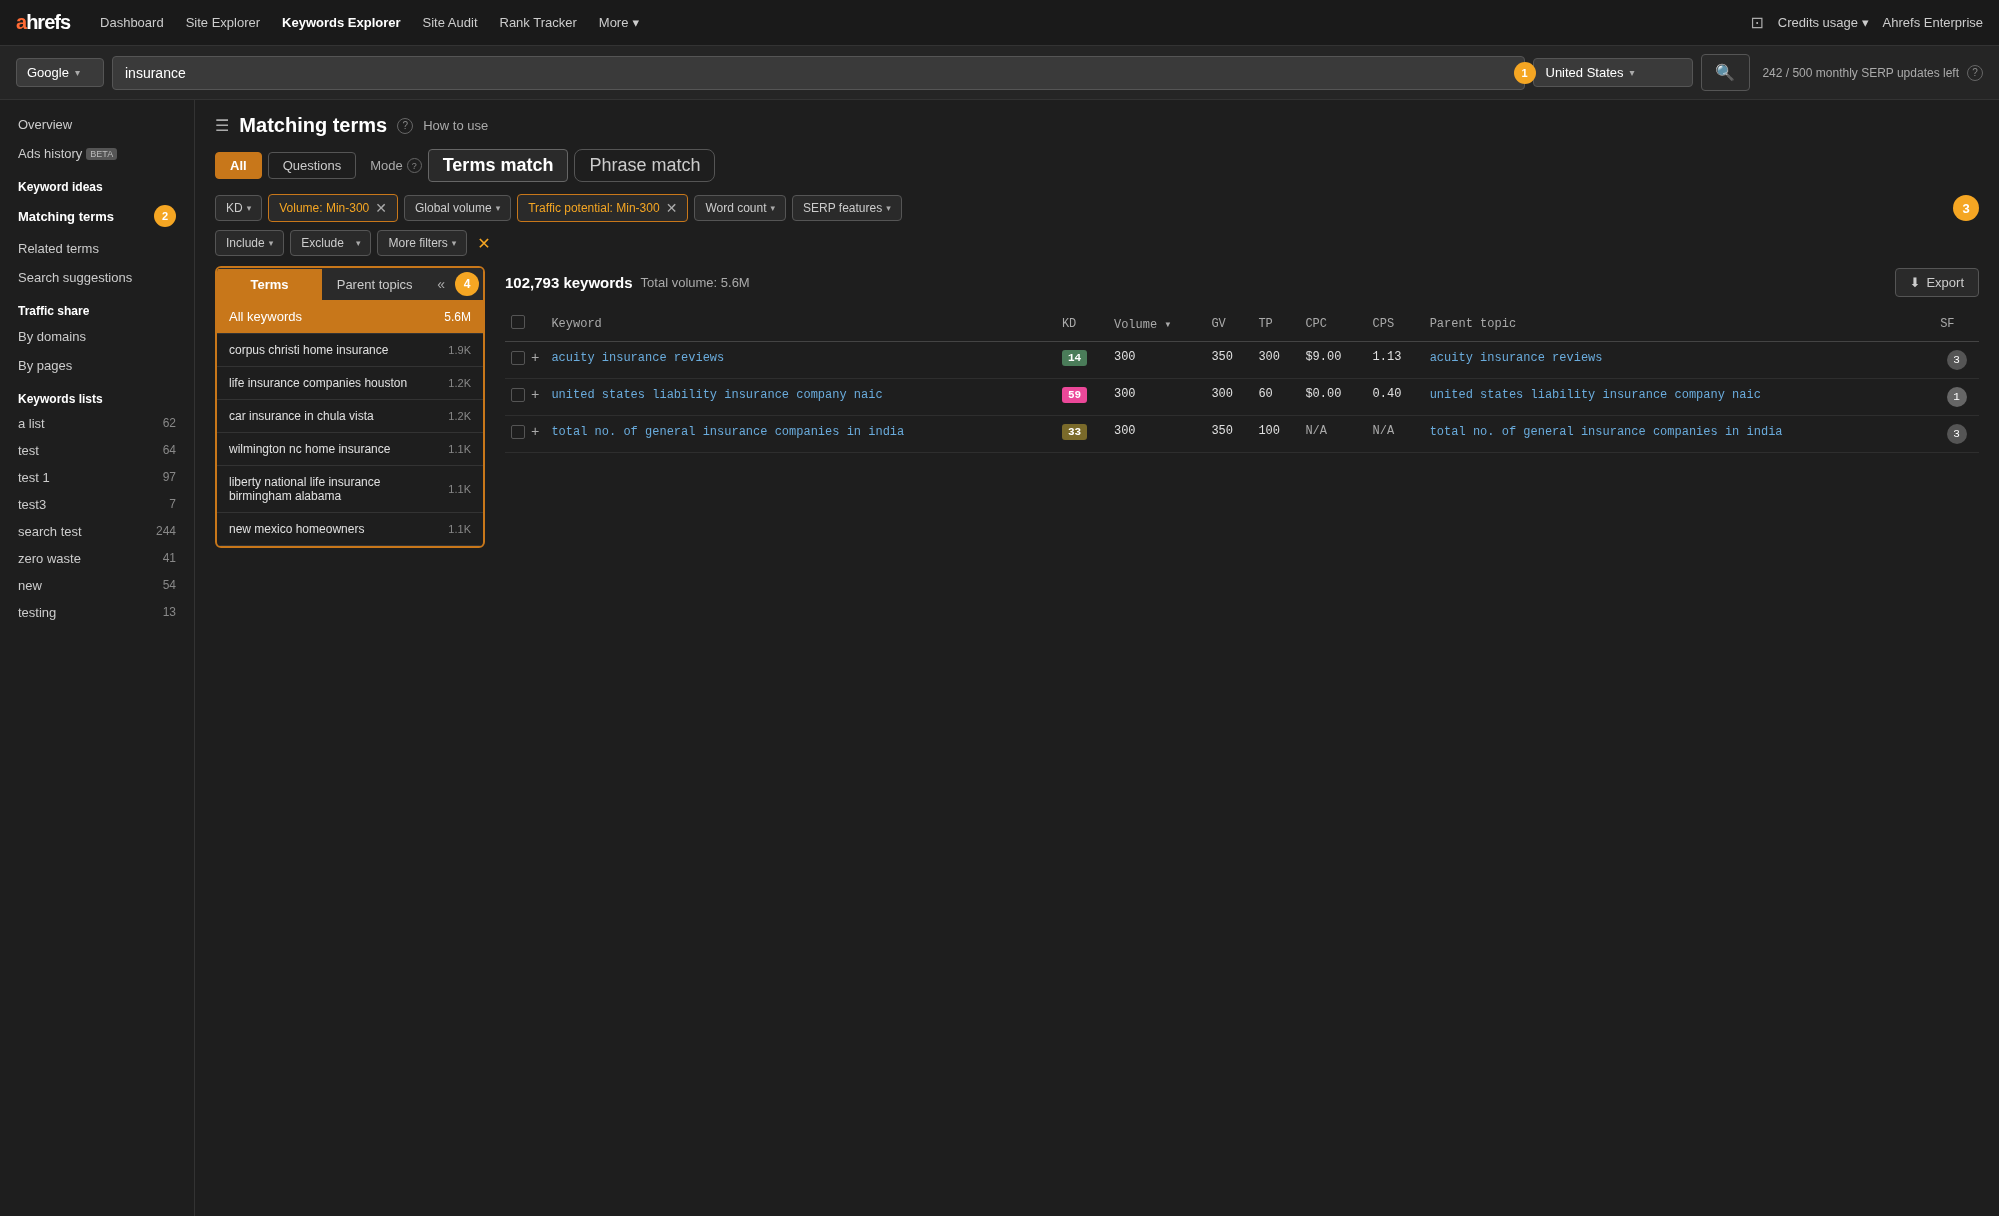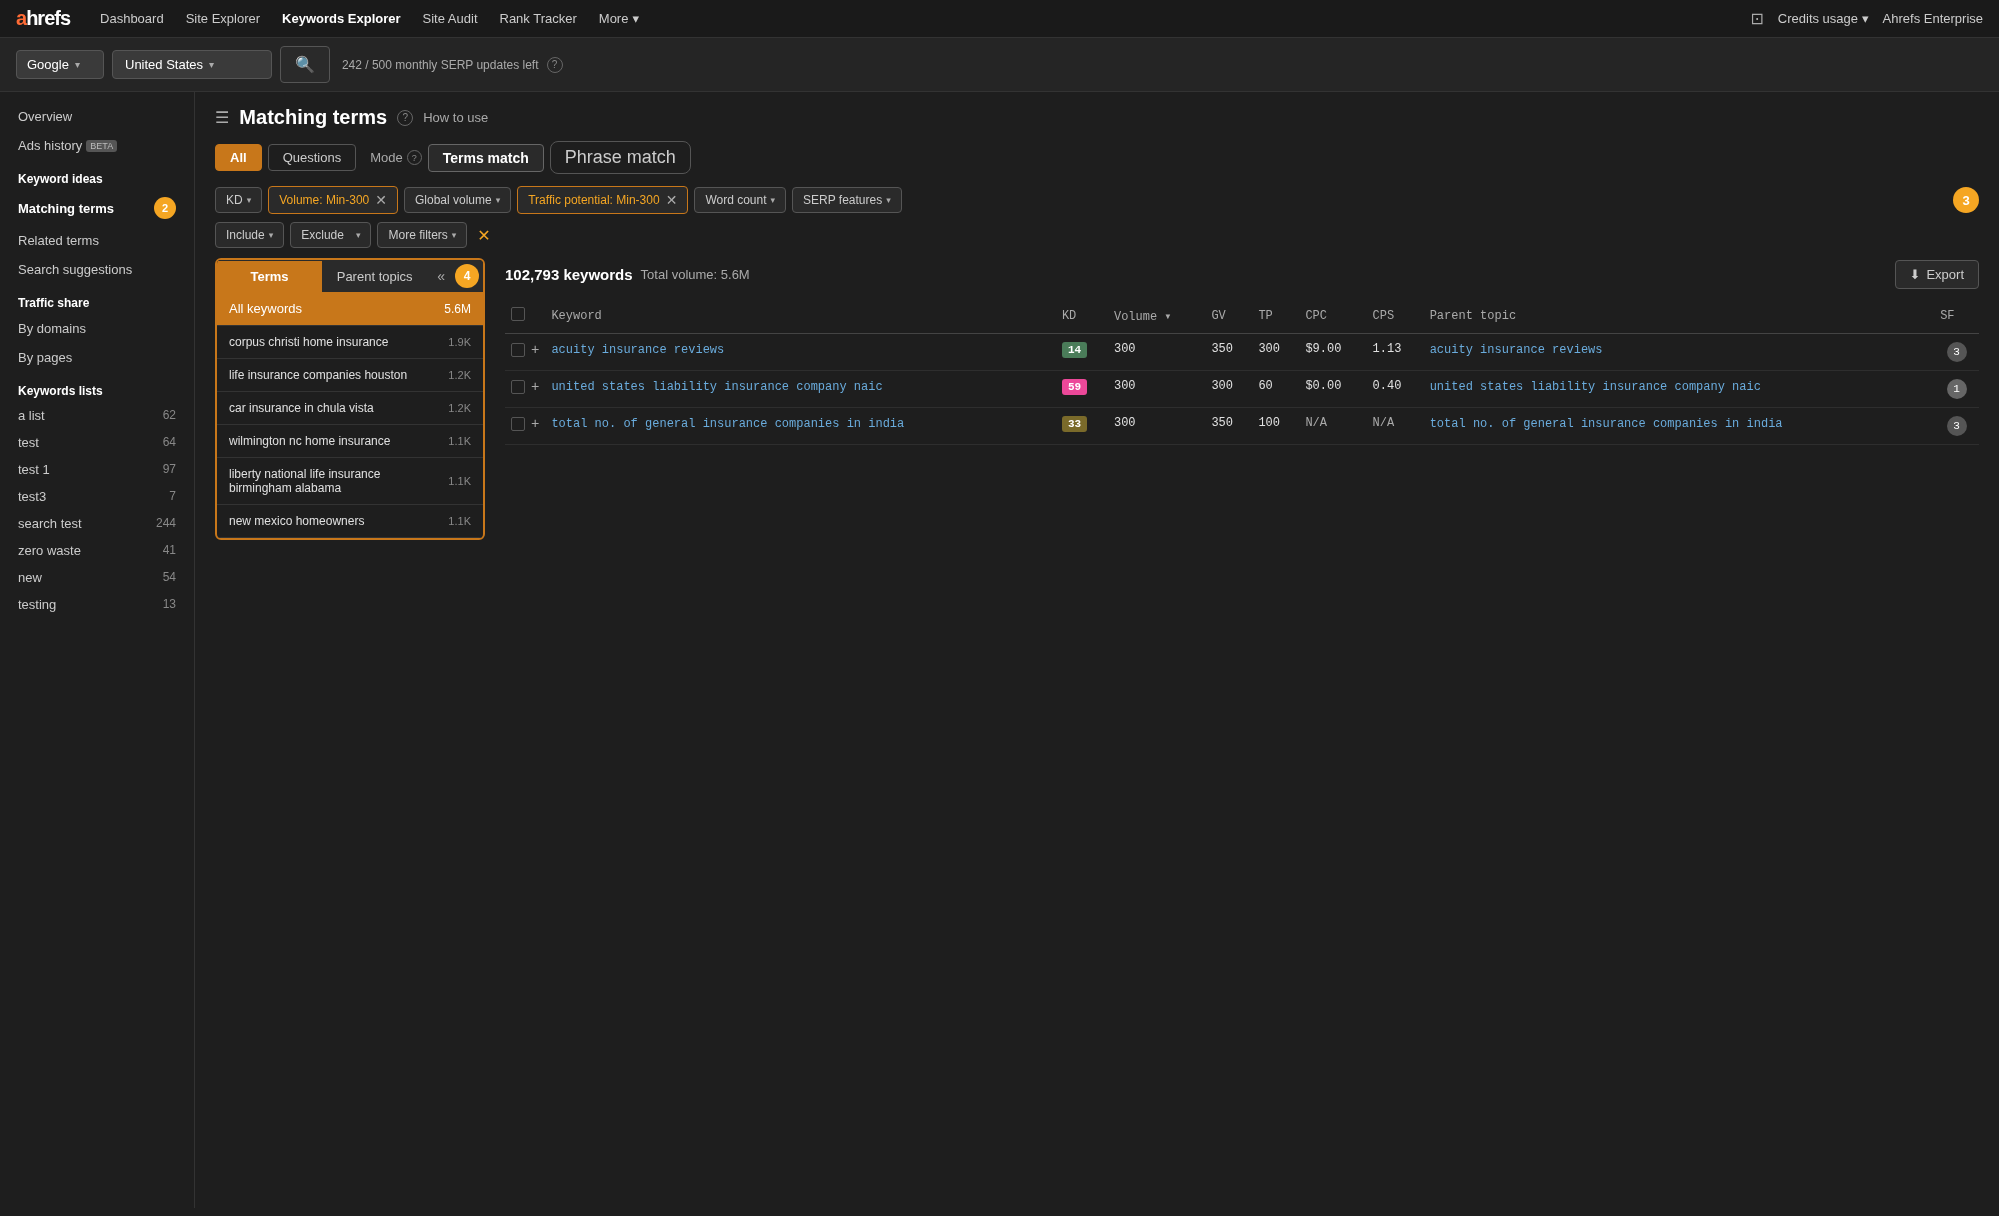--- a/index.html
+++ b/index.html
@@ -11,21 +11,21 @@
     td { padding: 8px 6px; border-bottom: 1px solid #2e2e2e; vertical-align: top; font-size: 12px; }
 
     
     ::-webkit-scrollbar { width: 6px; height: 6px; }
     ::-webkit-scrollbar-track { background: #1e1e1e; }
     ::-webkit-scrollbar-thumb { background: #444; border-radius: 3px; }
   </style>
 </head>
 <body>
 
-<nav style="display:flex;align-items:center;background:#1a1a1a;padding:0 16px;height:38px;border-bottom:1px solid #333;">
+<nav style="display:flex;align-items:center;background:#1a1a1a;padding:0 16px;height:46px;border-bottom:1px solid #333;">
   <div style="color:#ff6b35;font-weight:900;font-size:20px;margin-right:20px;letter-spacing:-1px;">
     a<span style="color:#fff">hrefs</span>
   </div>
   <div style="display:flex;gap:2px;flex:1;">
     <span style="color:#ccc;padding:6px 10px;cursor:pointer;font-size:13px;">Dashboard</span>
     <span style="color:#ccc;padding:6px 10px;cursor:pointer;font-size:13px;">Site Explorer</span>
     <span style="color:#fff;padding:6px 10px;cursor:pointer;font-size:13px;font-weight:600;">Keywords Explorer</span>
     <span style="color:#ccc;padding:6px 10px;cursor:pointer;font-size:13px;">Site Audit</span>
     <span style="color:#ccc;padding:6px 10px;cursor:pointer;font-size:13px;">Rank Tracker</span>
     <span style="color:#ccc;padding:6px 10px;cursor:pointer;font-size:13px;display:flex;align-items:center;gap:4px;">
@@ -41,20 +41,24 @@
       </span>
     <span style="color:#ccc;font-size:13px;">Ahrefs Enterprise</span>
   </div>
 </nav>
 
 <div style="display:flex;align-items:center;background:#252525;padding:8px 16px;gap:8px;height:54px;border-bottom:1px solid #333;">
   <div style="background:#3a3a3a;border:1px solid #555;color:#fff;padding:6px 10px;border-radius:4px;cursor:pointer;display:flex;align-items:center;gap:6px;min-width:88px;font-size:13px;">
     <span>Google</span>
     <span style="color:#aaa;font-size:10px;">▾</span>
   </div>
+  <div style="flex:1;position:relative;display:flex;align-items:center;">
+    <input type="text" value="insurance" style="width: 100%; background: rgb(58, 58, 58); border: 1px solid rgb(85, 85, 85); color: rgb(255, 255, 255); padding: 8px 12px; border-radius: 4px; font-size: 14px; outline: none;">
+    <div style="background:#f5a623;color:#fff;border-radius:50%;width:22px;height:22px;display:flex;align-items:center;justify-content:center;font-size:11px;font-weight:700;position:absolute;right:-11px;top:50%;transform:translateY(-50%);z-index:2;">1</div>
+  </div>
   <div style="background:#3a3a3a;border:1px solid #555;color:#fff;padding:6px 12px;border-radius:4px;cursor:pointer;display:flex;align-items:center;gap:6px;font-size:13px;min-width:160px;">
     <span>United States</span>
     <span style="color:#aaa;font-size:10px;">▾</span>
   </div>
   <div style="background:#2a2a2a;border:1px solid #555;color:#fff;padding:8px 14px;border-radius:4px;cursor:pointer;font-size:16px;">🔍</div>
   <div style="color:#aaa;font-size:12px;white-space:nowrap;margin-left:4px;">242 / 500 monthly SERP updates left</div>
   <span style="width:16px;height:16px;border:1px solid #666;border-radius:50%;display:inline-flex;align-items:center;justify-content:center;font-size:10px;color:#888;cursor:pointer;">?</span>
 </div>
 
 <div style="display:flex;height:calc(100vh - 100px);">
@@ -126,21 +130,21 @@
       <span style="color:#aaa;cursor:pointer;font-size:13px;">How to use</span>
     </div>
 
     <div style="display:flex;align-items:center;padding:4px 20px;gap:6px;">
       <button style="padding:5px 14px;border-radius:4px;cursor:pointer;font-size:13px;background:#c8771a;color:#fff;border:1px solid #c8771a;font-weight:600;">All</button>
       <button style="padding:5px 14px;border-radius:4px;cursor:pointer;font-size:13px;background:transparent;color:#ccc;border:1px solid #555;">Questions</button>
       <span style="color:#aaa;font-size:13px;display:flex;align-items:center;gap:4px;margin-left:8px;">
         <span>Mode</span>
         <span style="width:15px;height:15px;border:1px solid #666;border-radius:50%;display:inline-flex;align-items:center;justify-content:center;font-size:9px;color:#888;cursor:pointer;">?</span>
       </span>
-      <button style="padding:5px 14px;border-radius:4px;cursor:pointer;font-size:14px;background:#2a2a2a;color:#fff;border:1px solid #666;font-weight:600;">Terms match</button>
+      <button style="padding:5px 14px;border-radius:4px;cursor:pointer;font-size:18px;background:#2a2a2a;color:#fff;border:1px solid #666;font-weight:600;">Terms match</button>
       <button style="padding:5px 14px;border-radius:8px;cursor:pointer;font-size:18px;background:transparent;color:#ccc;border:1px solid #555;">Phrase match</button>
     </div>
 
     <div style="display:flex;align-items:center;padding:8px 20px;gap:6px;flex-wrap:wrap;position:relative;">
       <button style="display:flex;align-items:center;gap:4px;padding:5px 10px;border-radius:4px;cursor:pointer;font-size:12px;background:#2a2a2a;border:1px solid #555;color:#ccc;">
         <span>KD</span>
         <span style="font-size:9px;color:#aaa;">▾</span>
       </button>
       <button style="display:flex;align-items:center;gap:6px;padding:5px 10px;border-radius:4px;cursor:pointer;font-size:12px;background:#2a2a2a;border:1px solid #c8771a;color:#f5a623;">
         <span>Volume: Min-300</span>

